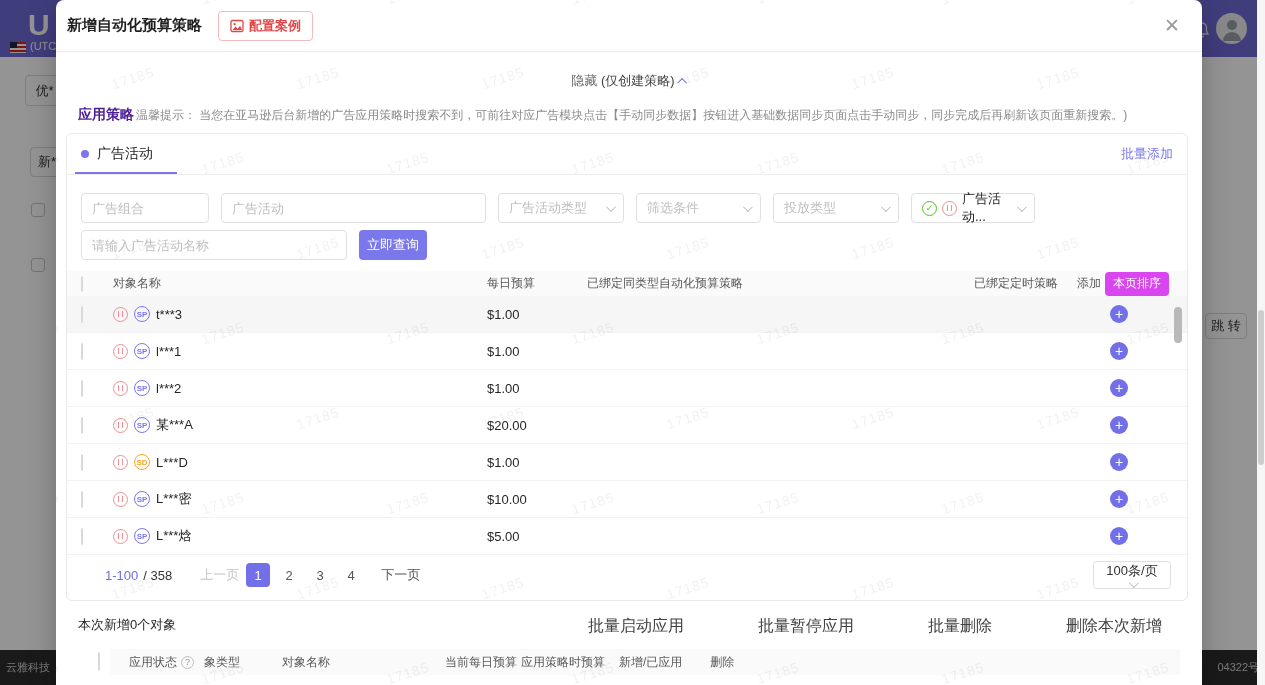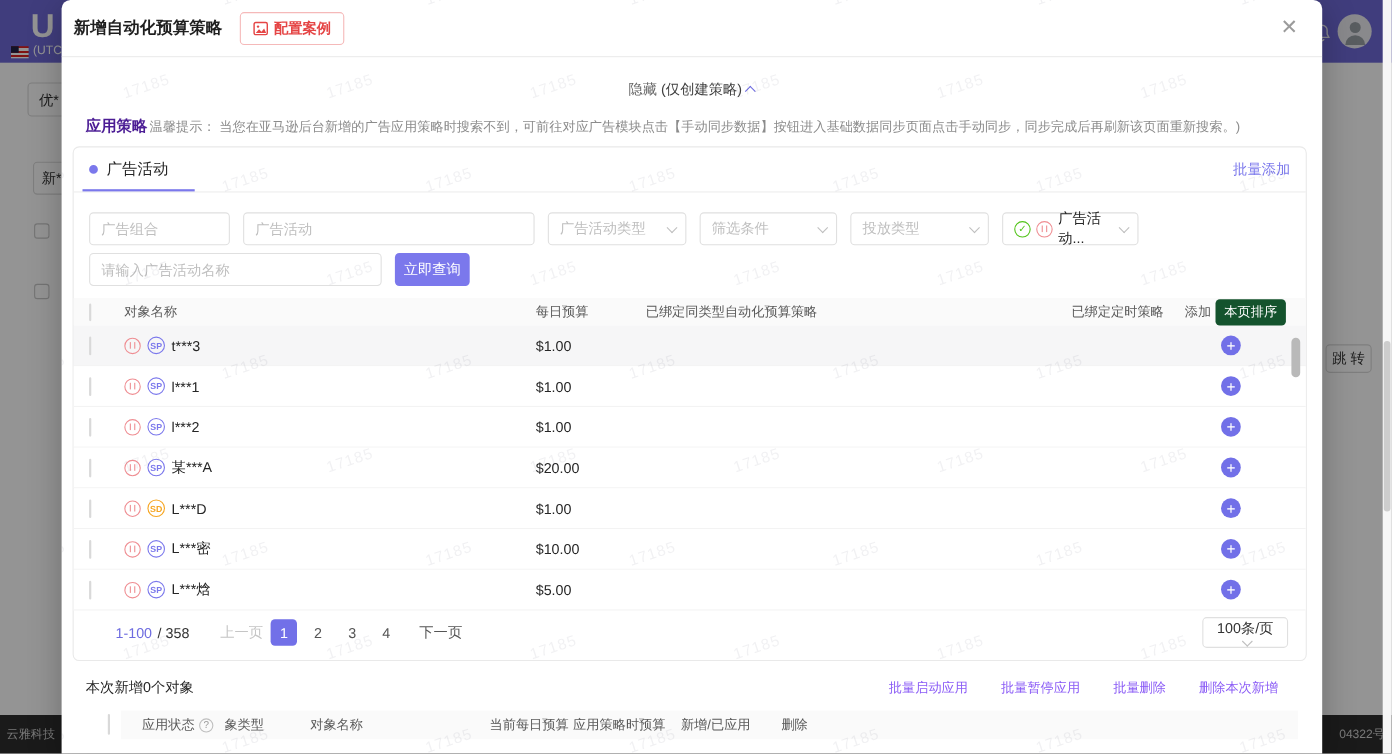--- a/index.html
+++ b/index.html
@@ -82,40 +82,40 @@
   .thead { height:25px; background:#fafafa; margin-top:11px; font-size:12px; color:#595959; }
   .trow { height:37px; border-bottom:1px solid #f3f3f3; font-size:13px; color:#262626; background:#fff; }
   .trow.hl { background:#f6f6f7; }
   .c1 { width:32px; }
   .c2 { width:374px; display:flex; align-items:center; gap:6px; }
   .c3 { width:100px; }
   .c4 { width:387px; }
   .c5 { width:103px; }
   .c6 { flex:1; display:flex; align-items:center; }
   .cb { width:14px; height:14px; border:1px solid #d9d9d9; border-radius:3px; background:#fff; cursor:pointer; }
-  .btn-sort { margin-left:4px; height:24px; padding:0 8px; background:#14532d; color:#fff; border:none; border-radius:4px; font-size:12px; cursor:pointer; }
+  .btn-sort { margin-left:4px; height:24px; padding:0 8px; background:#d946ef; color:#fff; border:none; border-radius:4px; font-size:12px; cursor:pointer; }
   .btn-plus { margin-left:33px; width:18px; height:18px; border-radius:50%; background:#7270e8; color:#fff;
     border:none; font-size:14px; line-height:16px; text-align:center; cursor:pointer; padding:0; }
 
   .tbl-scroll { position:absolute; right:5px; top:170px; width:8px; height:258px; }
   .tbl-scroll .thumb { position:absolute; top:3px; width:8px; height:36px; background:#b9b9b9; border-radius:4px; }
 
   .pager { display:flex; align-items:center; margin-top:6px; padding:0 16px 0 38px; font-size:13px; color:#333; }
   .pager .range { color:#6e6ce0; }
   .pager .prev { margin-left:28px; color:#c5c5c5; }
   .pager .page { width:24px; height:24px; margin-left:7px; display:flex; align-items:center; justify-content:center;
     border-radius:4px; color:#555; cursor:pointer; }
   .pager .page.active { background:#7270e8; color:#fff; }
   .pager .next { margin-left:18px; color:#555; cursor:pointer; }
   .psize { margin-left:auto; width:78px; height:28px; border:1px solid #e0e0e0; border-radius:4px;
     display:flex; align-items:center; justify-content:space-between; padding:0 8px; font-size:13px; color:#333; cursor:pointer;flex-direction:column; }
 
-  .summary-row { display:flex; align-items:flex-end; margin:15px 40px 0 22px; font-size:13px; color:#262626; }
+  .summary-row { display:flex; align-items:flex-start; margin:15px 40px 0 22px; font-size:13px; color:#262626; }
   .actions { margin-left:auto; display:flex; gap:30px; }
-  .actions span { color:#8b5cf6; font-size:12px; cursor:pointer; }
+  .actions span { color:#404040; font-size:16px; cursor:pointer;margin-left:44px; }
 
   .bottom-head { display:flex; align-items:center; margin:12px 22px 0 10px; height:26px;text-align:center; }
   .bottom-head .cbwrap { width:44px; padding-left:21px; }
   .bottom-head .band { flex:1; background:#fafafa; height:26px; display:flex; align-items:center; font-size:12px; color:#595959; }
   .help { width:13px; height:13px; border:1px solid #bfbfbf; border-radius:50%; color:#9b9b9b; font-size:9px;
     display:inline-flex; align-items:center; justify-content:center; margin-left:4px; }
   .bh { display:inline-block; }
 </style>
 </head>
 <body>

